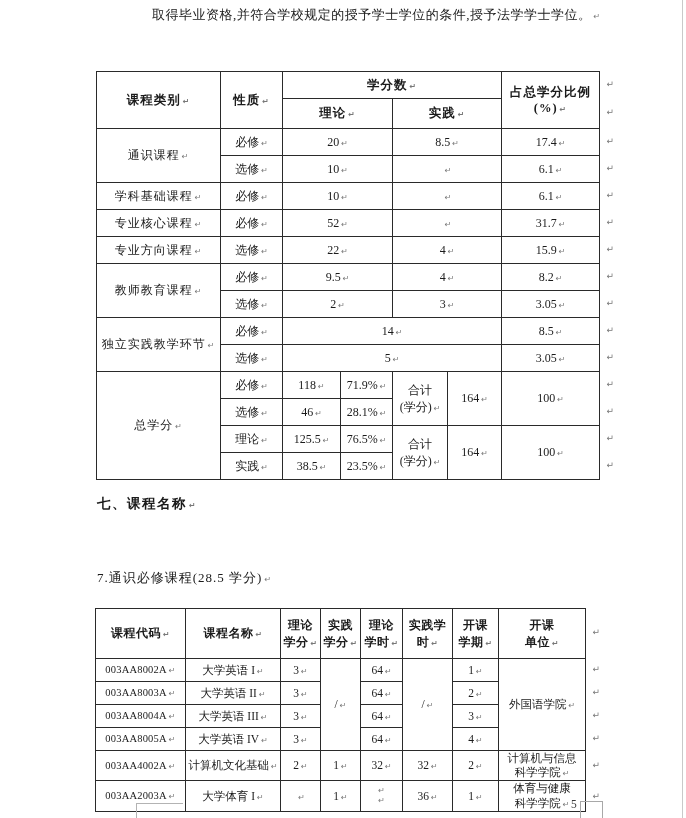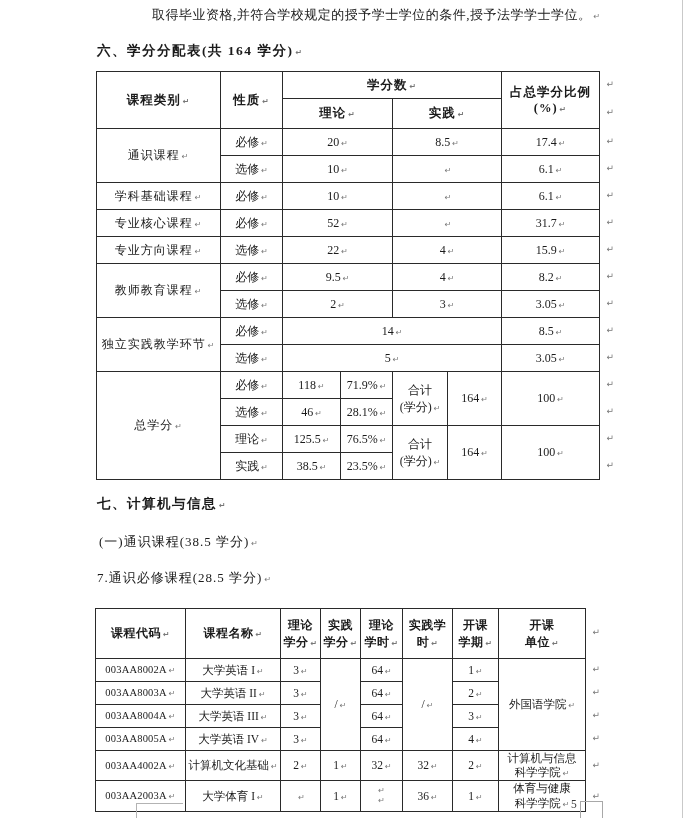--- a/index.html
+++ b/index.html
@@ -29,21 +29,20 @@
   .pageno{left:571px;top:798px;font-size:11.5px;color:#3a3a3a;}
   .pageno-frame{left:580px;top:801px;width:21px;height:17px;border:1px solid #a8a8a8;border-bottom:none;}
 </style>
 </head>
 <body>
 
 <div class="page">
 
   <div class="abs intro"><span>取得毕业资格,并符合学校规定的授予学士学位的条件,授予法学学士学位。</span><span class="pm">↵</span></div>
 
-  <div class="abs h-main" style="left:97px;top:42px;"><span>六、学分分配表(共 164 学分)</span><span class="pm">↵</span></div>
 
   <div class="tablewrap" style="left:96px;top:71px;">
     <table class="t1">
       <colgroup>
         <col style="width:124px">
           <col style="width:62px">
           <col style="width:58px">
         <col style="width:52px">
           <col style="width:55px">
           <col style="width:54px">
@@ -160,23 +159,22 @@
       <span class="rowpm" style="top: 199.5px;">↵</span>
       <span class="rowpm" style="top: 226.5px;">↵</span>
       <span class="rowpm" style="top: 253.5px;">↵</span>
       <span class="rowpm" style="top: 280.5px;">↵</span>
       <span class="rowpm" style="top: 307.5px;">↵</span>
       <span class="rowpm" style="top: 334.5px;">↵</span>
       <span class="rowpm" style="top: 361.5px;">↵</span>
       <span class="rowpm" style="top: 388.5px;">↵</span>
     </div>
 
-  <div class="abs h-main" style="left:97px;top:495px;"><span>七、计算机与信息</span><span class="pm">↵</span></div>
-
-  <div class="abs h-sub" style="left:99px;top:533px;"><span>(一)通识课程(38.5 学分)</span><span class="pm">↵</span></div>
+  <div class="abs h-main" style="left:97px;top:495px;"><span>七、课程名称</span><span class="pm">↵</span></div>
+
 
   <div class="abs h-sub" style="left:97px;top:569px;"><span>7.通识必修课程(28.5 学分)</span><span class="pm">↵</span></div>
 
   <div class="tablewrap" style="left:95px;top:608px;">
     <table class="t2">
       <colgroup>
         <col style="width:90px">
           <col style="width:95px">
           <col style="width:40px">
           <col style="width:40px">

